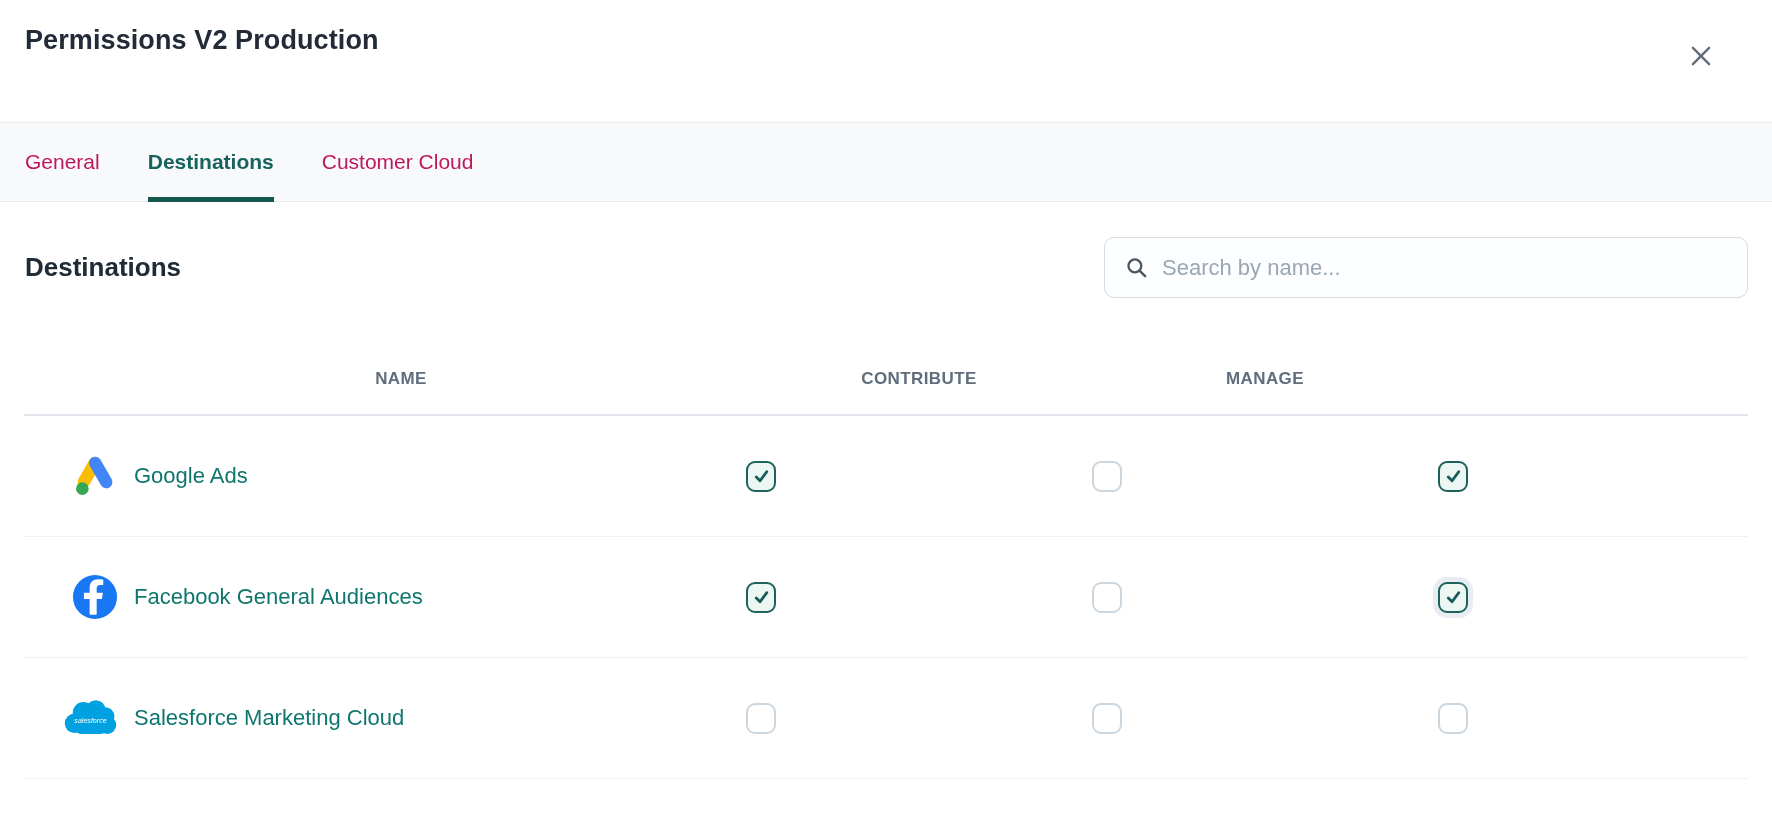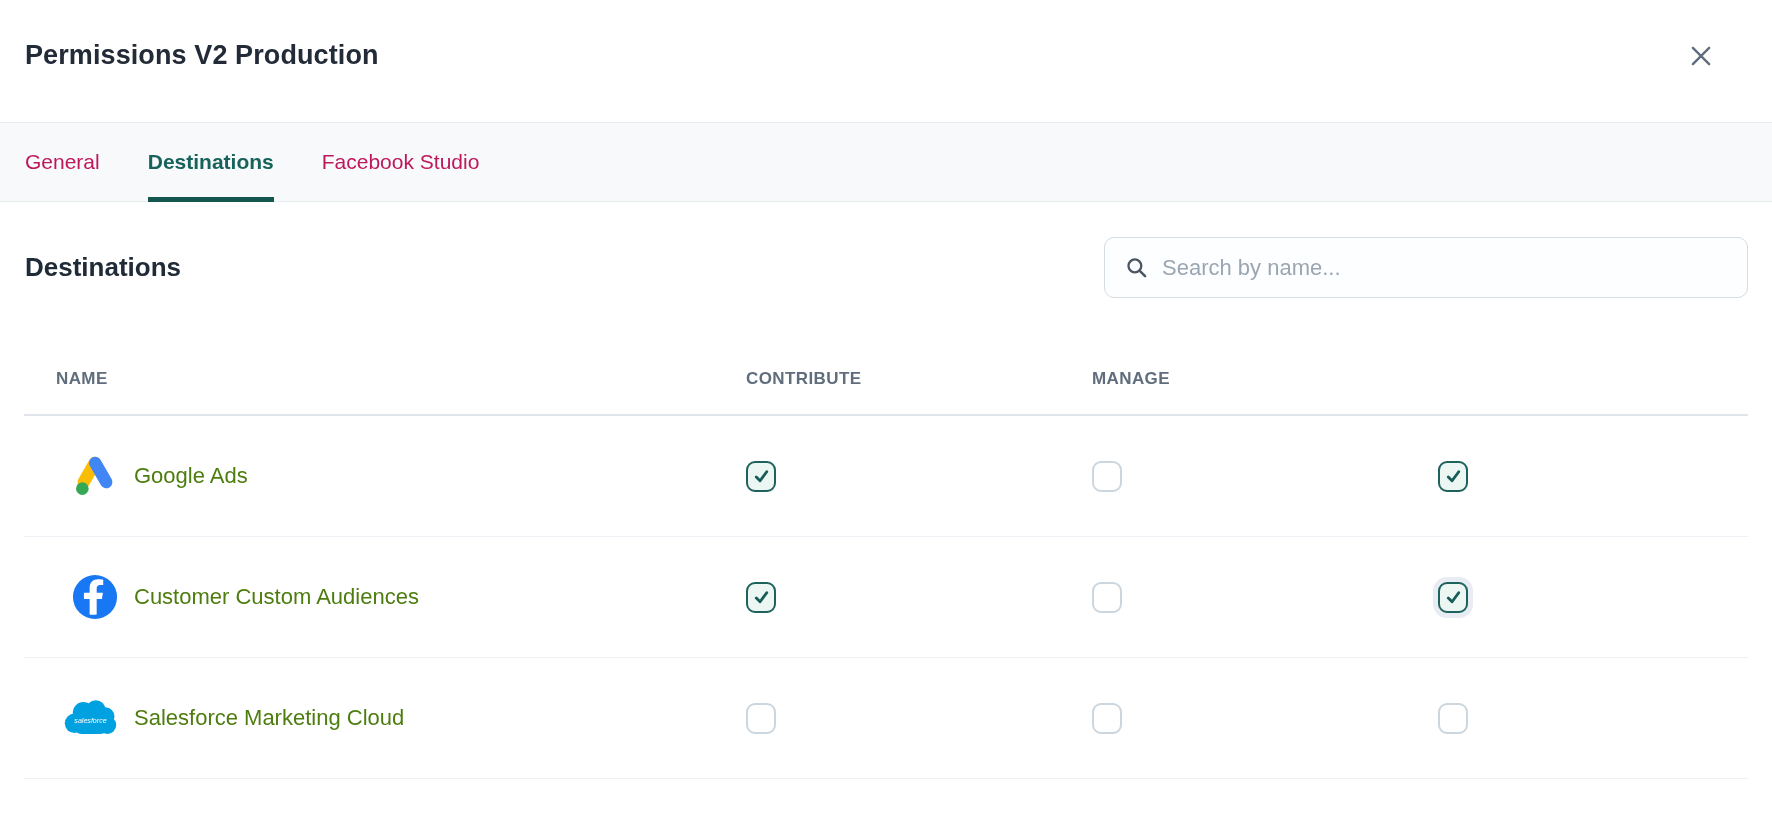--- a/index.html
+++ b/index.html
@@ -1,21 +1,21 @@
 <!DOCTYPE html>
 <html><head>
 <meta charset="utf-8">
 <style>
   * { margin:0; padding:0; box-sizing:border-box; }
   html,body { width:1772px; height:838px; background:#ffffff;
               font-family:"Liberation Sans", sans-serif; overflow:hidden; }
 
   
   .dlg-header { position:relative; height:122px; background:#fff; }
-  .dlg-title  { position:absolute; left:25px; top:40px; font-size:27px; font-weight:700;
+  .dlg-title  { position:absolute; left:25px; top:25px; font-size:27px; font-weight:700;
                 color:#222b37; letter-spacing:.1px; }
   .close-btn  { position:absolute; right:51px; top:36px; width:40px; height:40px;
                 background:none; border:none; cursor:pointer;
                 display:flex; align-items:center; justify-content:center; }
 
   
   .tabbar { height:80px; background:#f8f9fb; border-top:1px solid #e9edf0;
             border-bottom:1px solid #e6ebee; display:flex; align-items:stretch;
             padding-left:25px; gap:48px; }
   .tab { position:relative; display:flex; align-items:center; font-size:21px;
@@ -35,30 +35,30 @@
                 background:#fdfeff; display:flex; align-items:center; padding:18px 20px;
                 gap:14px; }
   .search-box input { flex:1; border:none; outline:none; background:transparent;
                       font-size:22px; color:#33404d;
                       font-family:"Liberation Sans", sans-serif; }
   .search-box input::placeholder { color:#9aa6b2; }
 
   
   .table { margin-top:46px; }
   .thead, .trow { display:grid; grid-template-columns:690px 346px 346px 1fr;
-                  align-items:center; padding-left:32px; }
+                  align-items:center; padding-left:32px;text-align:center; }
   .thead { height:72px; border-bottom:2px solid #dfe5ea; }
   .th { font-size:17px; font-weight:700; color:#5f6d7c; letter-spacing:.4px; }
   .trow { height:121px; border-bottom:1px solid #eef1f5; }
 
   .name-cell { display:flex; align-items:center; gap:16px; }
   .logo-box { width:46px; height:46px; flex:0 0 46px; display:flex;
               align-items:center; justify-content:center;margin-left:16px; }
   .logo-box.wide svg { margin-left:-9px; }
-  .row-name { font-size:22px; font-weight:500; color:#4d7c0f; }
+  .row-name { font-size:22px; font-weight:500; color:#0f766e; }
 
   
   .checkbox { width:30px; height:31px; border-radius:9px; border:2px solid #ccd6de;
               background:#fff; cursor:pointer; display:flex; align-items:center;
               justify-content:center; padding:0; }
   .checkbox svg { display:none; }
   .checkbox.checked { border-color:#1d625c; background:#ecf7f4; }
   .checkbox.checked svg { display:block; }
   .checkbox.focused { box-shadow:0 0 0 5px #e8edf3; }
 </style>
@@ -71,21 +71,21 @@
     <svg width="26" height="26" viewBox="0 0 24 24">
       <line x1="4.5" y1="4.5" x2="19.5" y2="19.5" stroke="#5f6c7b" stroke-width="2.2" stroke-linecap="round"></line>
       <line x1="19.5" y1="4.5" x2="4.5" y2="19.5" stroke="#5f6c7b" stroke-width="2.2" stroke-linecap="round"></line>
     </svg>
   </button>
 </div>
 
 <div class="tabbar">
   <button class="tab">General</button>
   <button class="tab active">Destinations</button>
-  <button class="tab">Facebook Studio</button>
+  <button class="tab">Customer Cloud</button>
 </div>
 
 <div class="content">
 
   <div class="section-row">
     <div class="section-heading">Destinations</div>
     <div class="search-box">
       <svg width="23" height="23" viewBox="0 0 24 24">
         <circle cx="10.3" cy="10.3" r="6.7" fill="none" stroke="#4a5662" stroke-width="2.4"></circle>
         <line x1="15.4" y1="15.4" x2="21" y2="21" stroke="#4a5662" stroke-width="2.6" stroke-linecap="round"></line>
@@ -135,21 +135,21 @@
     </div>
 
     <div class="trow">
       <div class="name-cell">
         <div class="logo-box">
           <svg width="46" height="46" viewBox="0 0 48 48">
             <circle cx="24" cy="24" r="23" fill="#1877F2"></circle>
             <path fill="#ffffff" d="M31.2 26.1l1.05-6.65h-6.5v-4.3c0-1.82.92-3.6 3.85-3.6h3V5.9s-2.7-.46-5.28-.46c-5.4 0-8.92 3.25-8.92 9.12v5h-5.95v6.65h5.95V42.3c1.2.19 2.42.29 3.68.29s2.48-.1 3.67-.29V26.1h5.45z"></path>
           </svg>
         </div>
-        <div class="row-name">Customer Custom Audiences</div>
+        <div class="row-name">Facebook General Audiences</div>
       </div>
       <div>
           <button class="checkbox checked">
         <svg width="19" height="19" viewBox="0 0 20 20">
               <polyline points="4.5,10.5 8.5,14.5 15.5,5" fill="none" stroke="#175d57" stroke-width="3" stroke-linecap="round" stroke-linejoin="round"></polyline>
             </svg>
       </button>
         </div>
       <div>
           <button class="checkbox">

